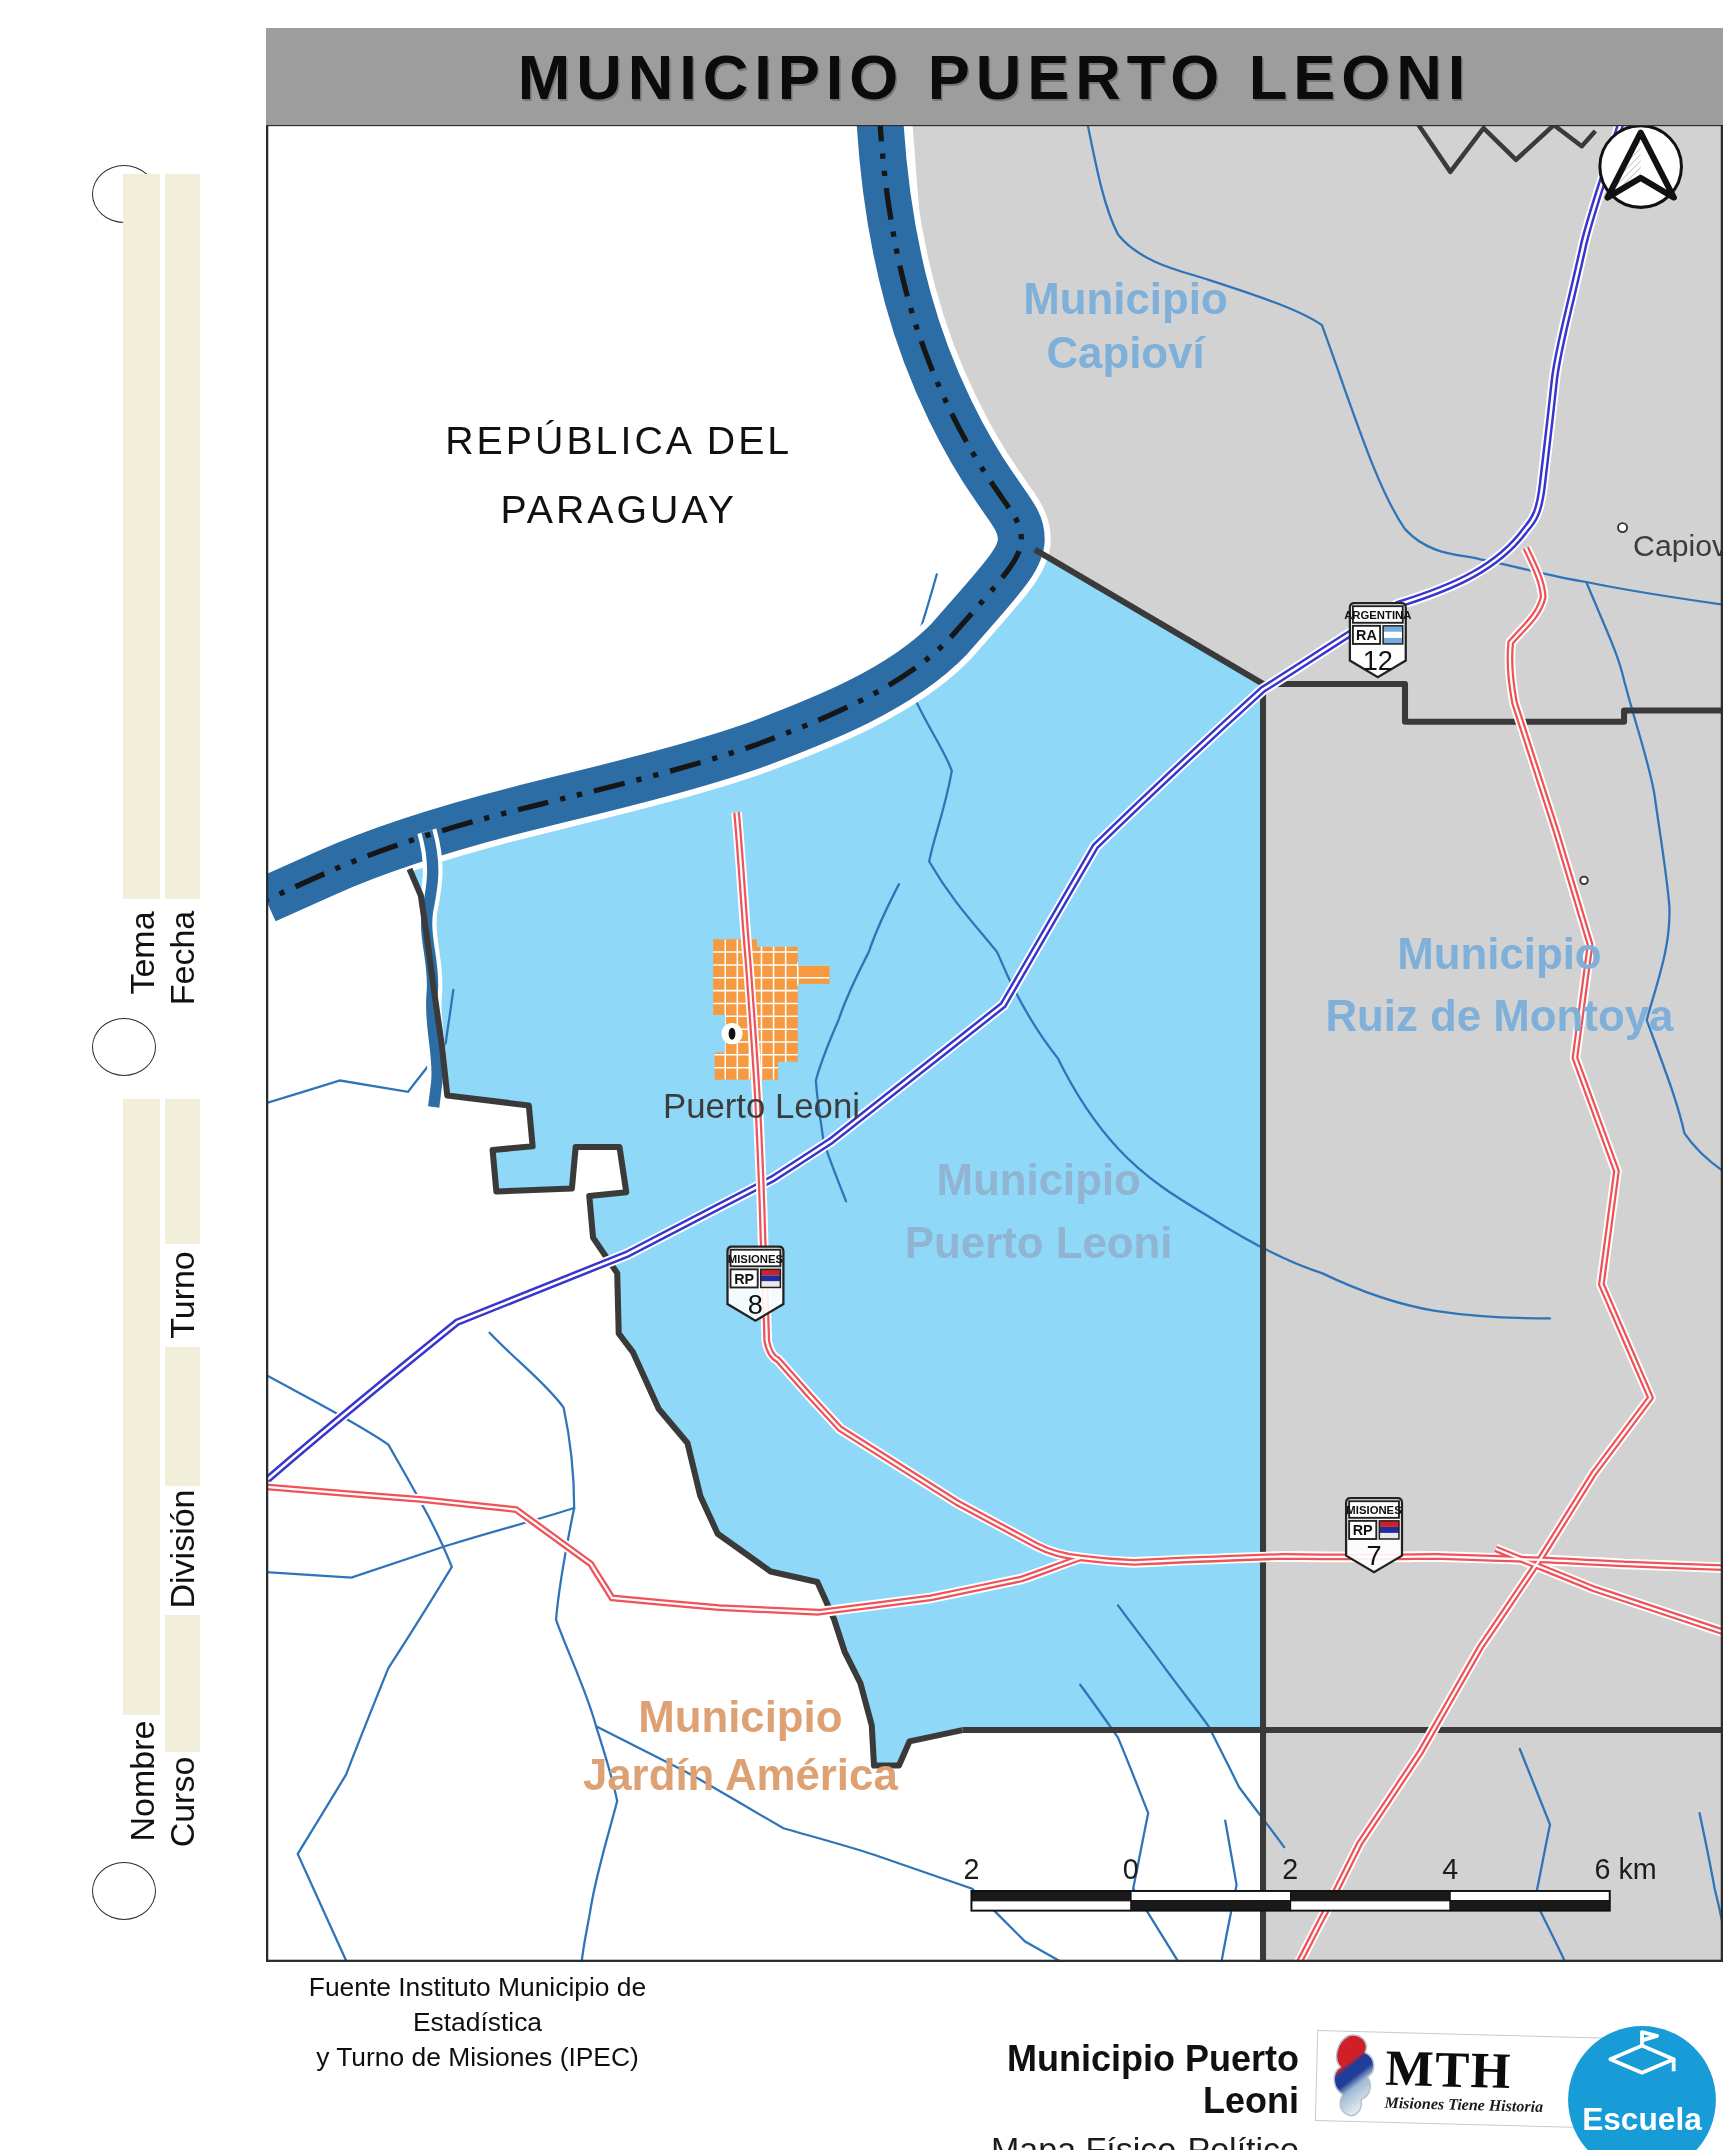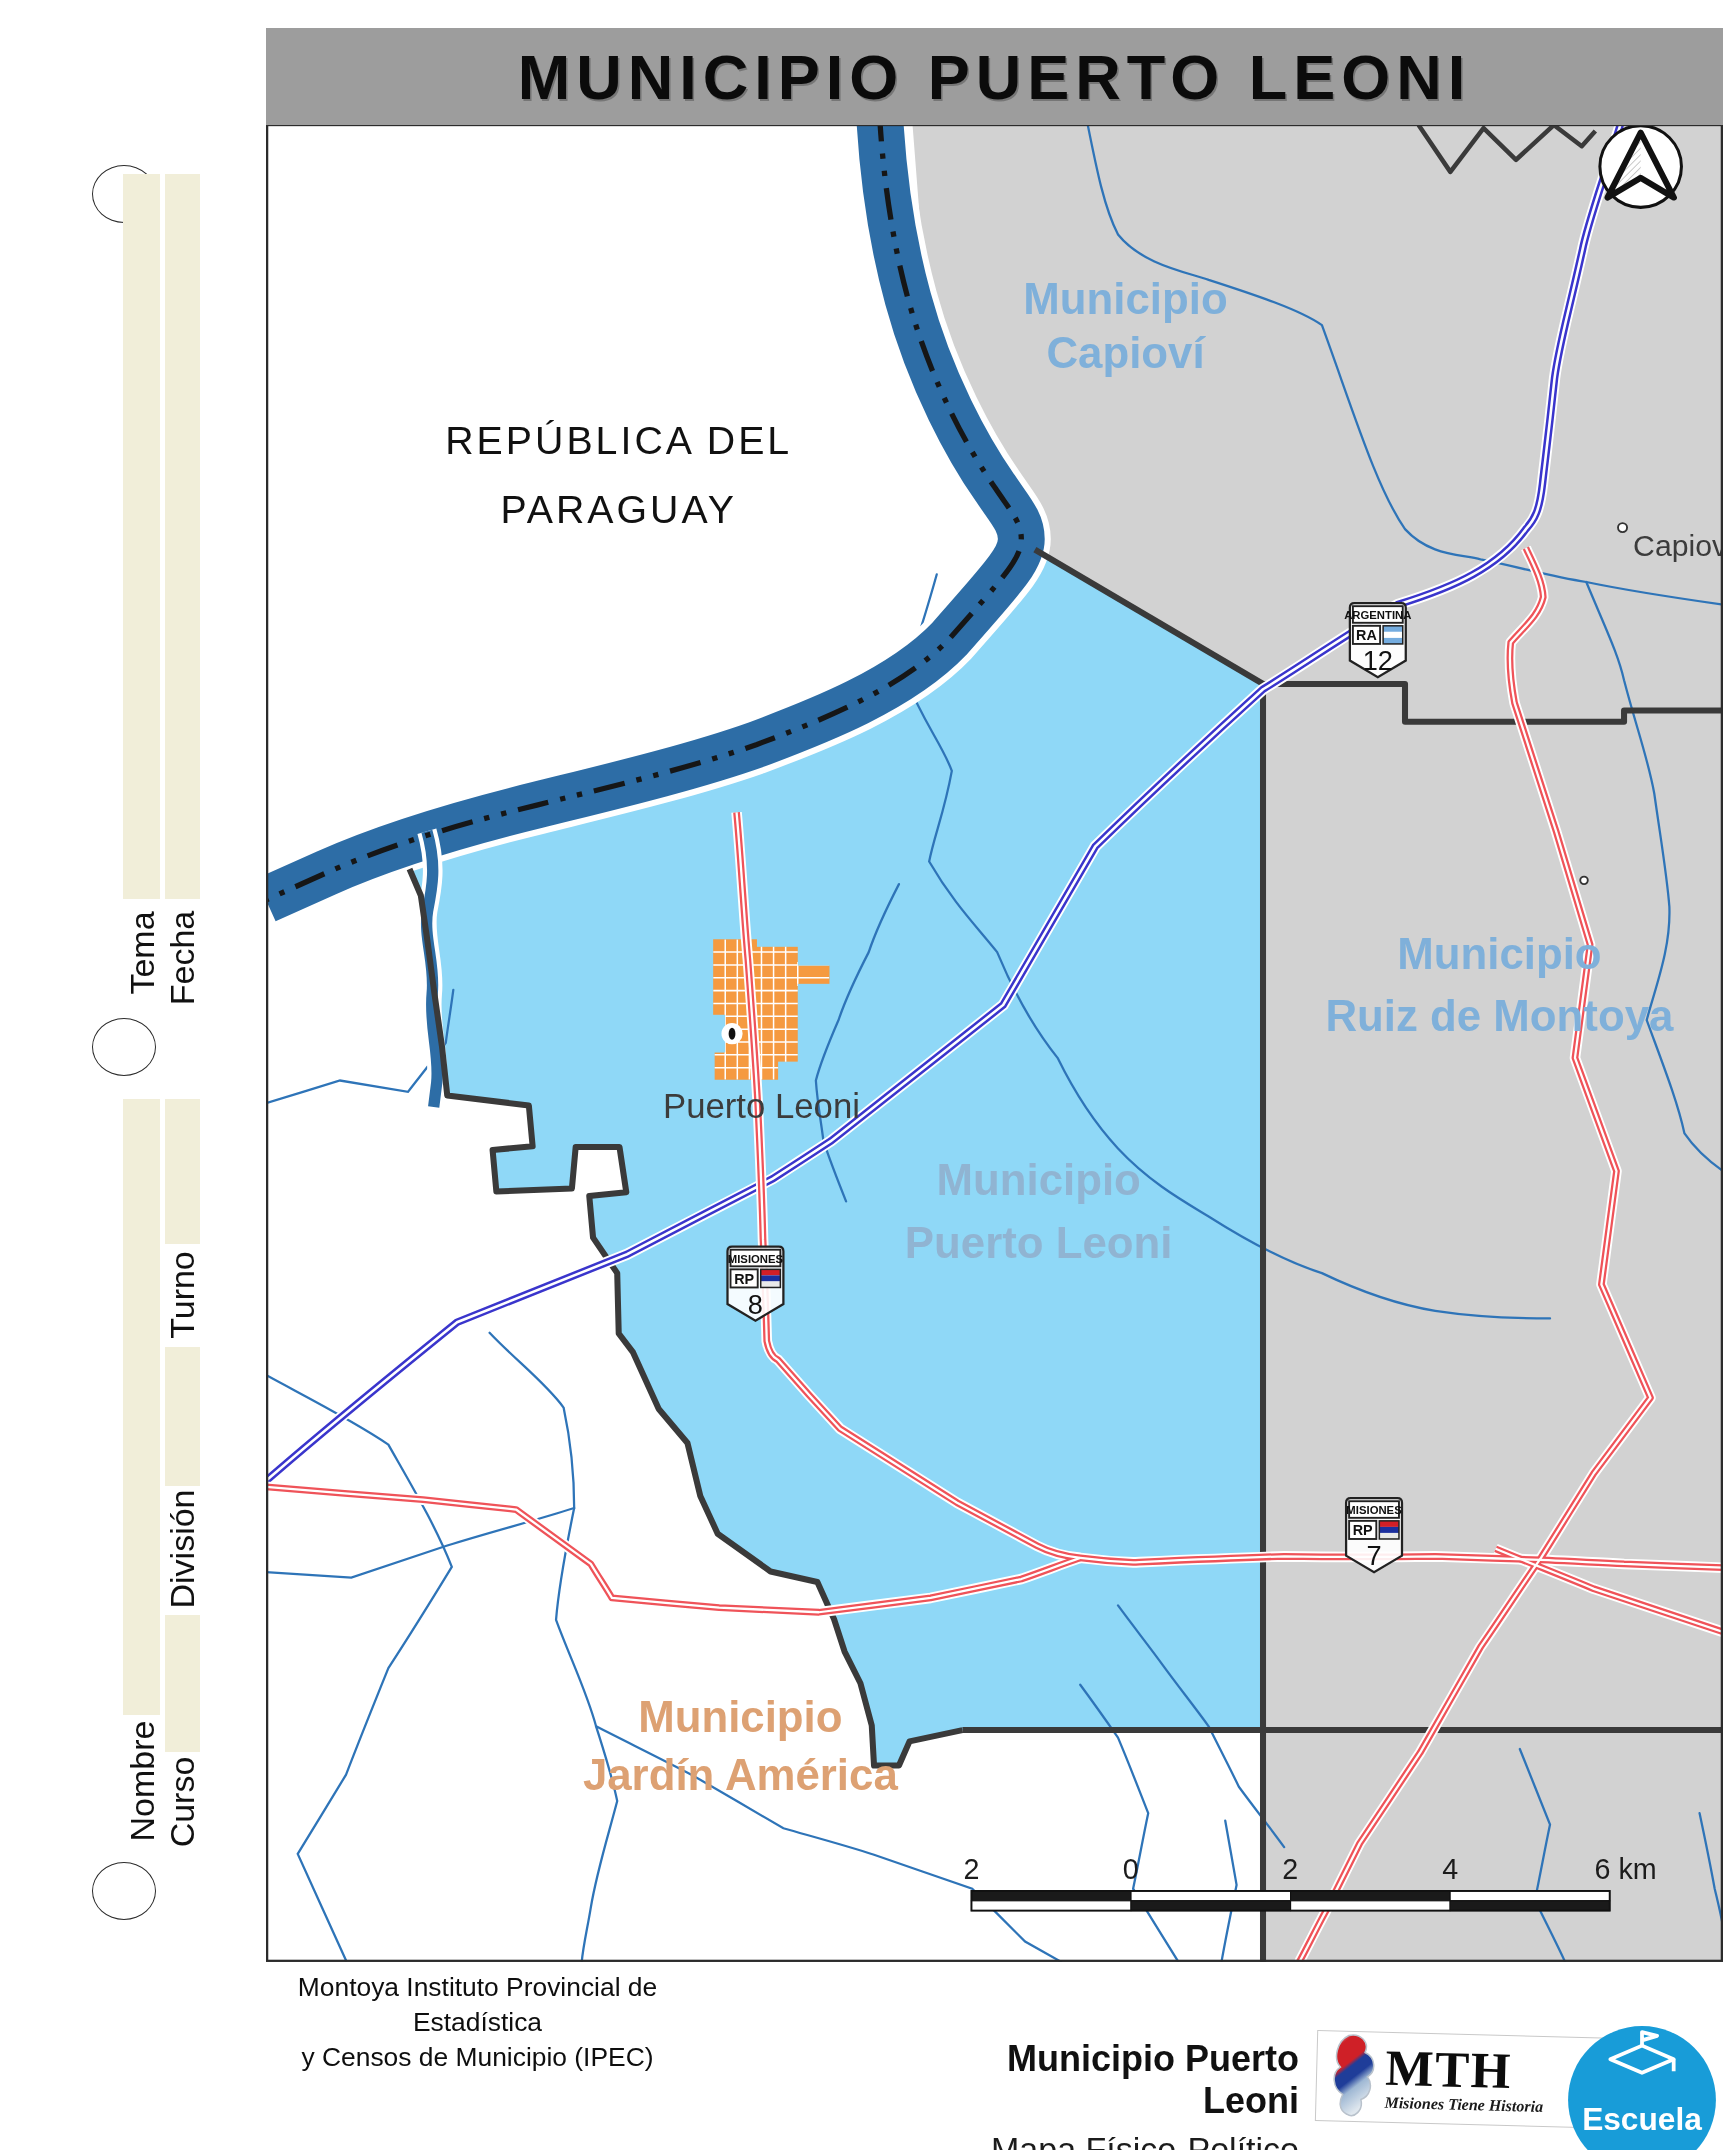--- a/index.html
+++ b/index.html
@@ -258,22 +258,22 @@
         <rect x="1356.5" y="2351" width="211.25" height="13" fill="#ffffff"></rect>
         <rect x="1567.75" y="2351" width="211.25" height="13" fill="#1a1a1a"></rect>
         <rect x="934" y="2338" width="845" height="26" fill="none" stroke-width="2.5"></rect>
       </g>
     </g>
 
     <rect x="1.5" y="0" width="1926" height="2430.5" fill="none" stroke="#2b2b2b" stroke-width="3"></rect>
   </svg>
 
   <div class="source">
-    <div>Montoya Instituto Provincial de Estadística</div>
-    <div>y Censos de Municipio (IPEC)</div>
+    <div>Fuente Instituto Municipio de Estadística</div>
+    <div>y Turno de Misiones (IPEC)</div>
   </div>
 
   <div class="credit">
     <div class="credit-title">Municipio Puerto Leoni</div>
     <div class="credit-sub">Mapa Físico-Político</div>
   </div>
 
   <div class="mth-card">
     <svg width="50" height="85" viewBox="0 0 66 112">
       <defs>

